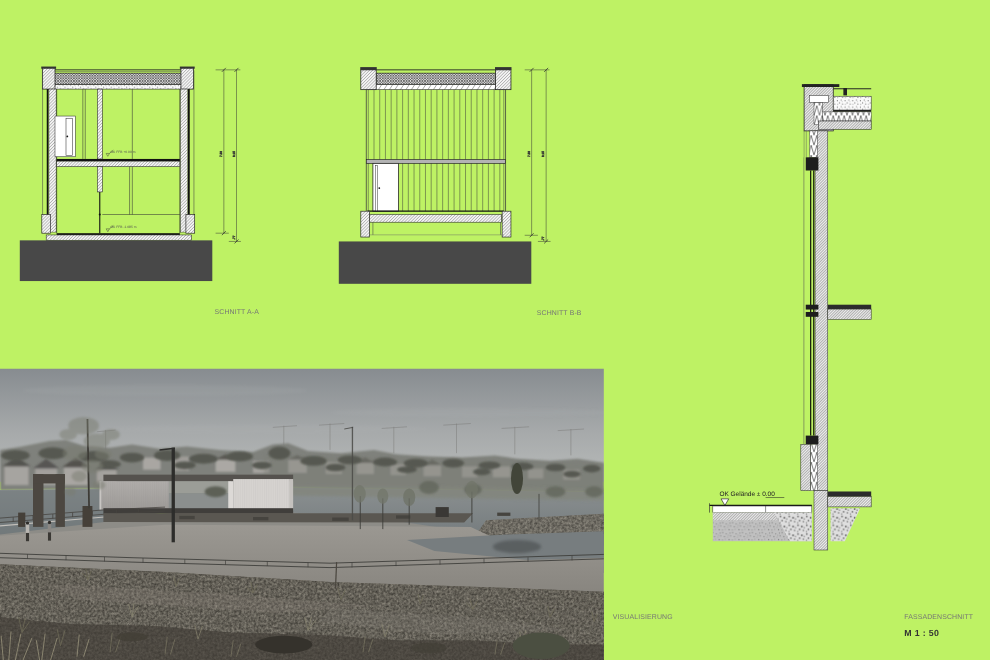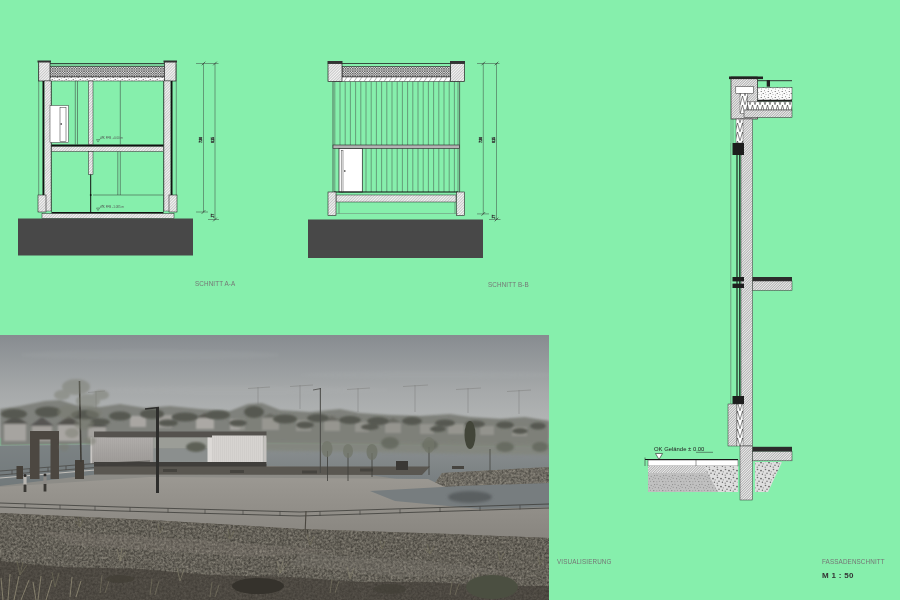--- a/index.html
+++ b/index.html
@@ -1,16 +1,16 @@
 <!DOCTYPE html>
 <html><head>
 <meta charset="utf-8">
 <style>
   html,body{margin:0;padding:0;background:#ffffff;}
-  #page{position:relative;width:900px;height:600px;background:#86efac;overflow:hidden;
+  #page{position:relative;width:900px;height:600px;background:#bef264;overflow:hidden;
         font-family:"Liberation Sans", sans-serif;}
   .lbl{position:absolute;color:#757575;font-size:6.3px;letter-spacing:0.12px;}
   svg{position:absolute;display:block;}
 </style>
 </head>
 <body>
 <div id="page">
 
 <svg id="secAA" width="240" height="240" viewBox="0 0 240 240" style="left:0;top:40px;">
 <defs>

